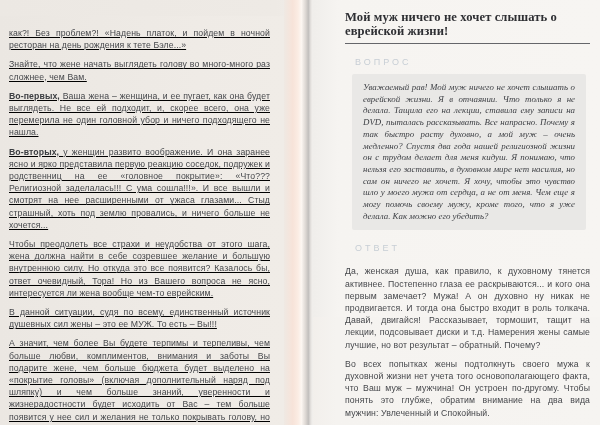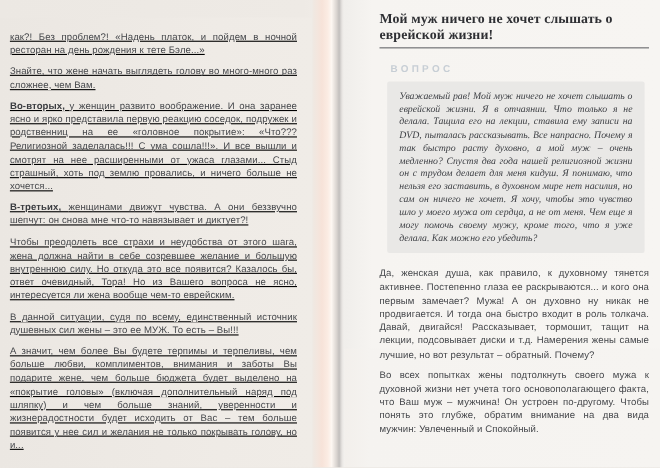--- a/index.html
+++ b/index.html
@@ -40,21 +40,21 @@
   }
   .chapter-title{
     margin:0;padding:0 0 5px 0;
     font-family:"Liberation Serif", serif;
     font-weight:bold;font-size:12.6px;line-height:14px;
     color:var(--title,#2e2f33);letter-spacing:.1px;
     border-bottom:1.3px solid #65666a;
   }
   .section-label{
     margin:13px 0 0 10px;
-    font-size:9px;font-weight:bold;letter-spacing:3px;
+    font-size:9px;font-weight:normal;letter-spacing:3px;
     color:var(--label,#c7ced5);
   }
   .qblock{
     margin:7px 4px 4px 7px;padding:8px 11px;
     background:var(--block-bg,#e9e8e6);
     font-family:"Liberation Serif", serif;font-style:italic;
     font-size:8.9px;line-height:11.7px;
     text-align:justify;color:#3e4045;
     border-radius:2px;
   }
@@ -62,38 +62,39 @@
 </style>
 </head>
 <body>
 
 <div class="photo">
 
   <div class="page-left">
     <div id="left-paragraphs">
         <p class="body-p">как?! Без проблем?! «Надень платок, и пойдем в ночной ресторан на день рождения к тете Бэле...»</p>
         <p class="body-p">Знайте, что жене начать выглядеть голову во много-много раз сложнее, чем Вам.</p>
+        <p class="body-p"><b>Во-первых, </b>Ваша жена – женщина, и ее пугает, как она будет выглядеть. Не все ей подходит, и, скорее всего, она уже перемерила не один головной убор и ничего подходящего не нашла.</p>
         <p class="body-p"><b>Во-вторых, </b>у женщин развито воображение. И она заранее ясно и ярко представила первую реакцию соседок, подружек и родственниц на ее «головное покрытие»: «Что??? Религиозной заделалась!!! С ума сошла!!!». И все вышли и смотрят на нее расширенными от ужаса глазами... Стыд страшный, хоть под землю провались, и ничего больше не хочется...</p>
-        <p class="body-p"><b>В-третьих, </b>женщинами движут чувства. А они беззвучно шепчут: он снова мне что-то навязывает и диктует?!</p>
         <p class="body-p">Чтобы преодолеть все страхи и неудобства от этого шага, жена должна найти в себе созревшее желание и большую внутреннюю силу. Но откуда это все появится? Казалось бы, ответ очевидный, Тора! Но из Вашего вопроса не ясно, интересуется ли жена вообще чем-то еврейским.</p>
         <p class="body-p">В данной ситуации, судя по всему, единственный источник душевных сил жены – это ее МУЖ. То есть – Вы!!!</p>
         <p class="body-p">А значит, чем более Вы будете терпимы и терпеливы, чем больше любви, комплиментов, внимания и заботы Вы подарите жене, чем больше бюджета будет выделено на «покрытие головы» (включая дополнительный наряд под шляпку) и чем больше знаний, уверенности и жизнерадостности будет исходить от Вас – тем больше появится у нее сил и желания не только покрывать голову, но и...</p>
       </div>
 
   </div>
 
   <div class="gutter"></div>
 
   <div class="page-right">
     <h1 class="chapter-title">Мой муж ничего не хочет слышать о еврейской жизни!</h1>
 
     <div class="section-label">ВОПРОС</div>
 
     <div class="qblock">Уважаемый рав! Мой муж ничего не хочет слышать о еврейской жизни. Я в отчаянии. Что только я не делала. Тащила его на лекции, ставила ему записи на DVD, пыталась рассказывать. Все напрасно. Почему я так быстро расту духовно, а мой муж – очень медленно? Спустя два года нашей религиозной жизни он с трудом делает для меня кидуш. Я понимаю, что нельзя его заставить, в духовном мире нет насилия, но сам он ничего не хочет. Я хочу, чтобы это чувство шло у моего мужа от сердца, а не от меня. Чем еще я могу помочь своему мужу, кроме того, что я уже делала. Как можно его убедить?</div>
 
+    <div class="section-label">ОТВЕТ</div>
 
     <div id="answer-paragraphs" class="answer-wrap">
         <p class="body-p">Да, женская душа, как правило, к духовному тянется активнее. Постепенно глаза ее раскрываются... и кого она первым замечает? Мужа! А он духовно ну никак не продвигается. И тогда она быстро входит в роль толкача. Давай, двигайся! Рассказывает, тормошит, тащит на лекции, подсовывает диски и т.д. Намерения жены самые лучшие, но вот результат – обратный. Почему?</p>
         <p class="body-p">Во всех попытках жены подтолкнуть своего мужа к духовной жизни нет учета того основополагающего факта, что Ваш муж – мужчина! Он устроен по-другому. Чтобы понять это глубже, обратим внимание на два вида мужчин: Увлеченный и Спокойный.</p>
       </div>
 
   </div>
 
 </div>
 

